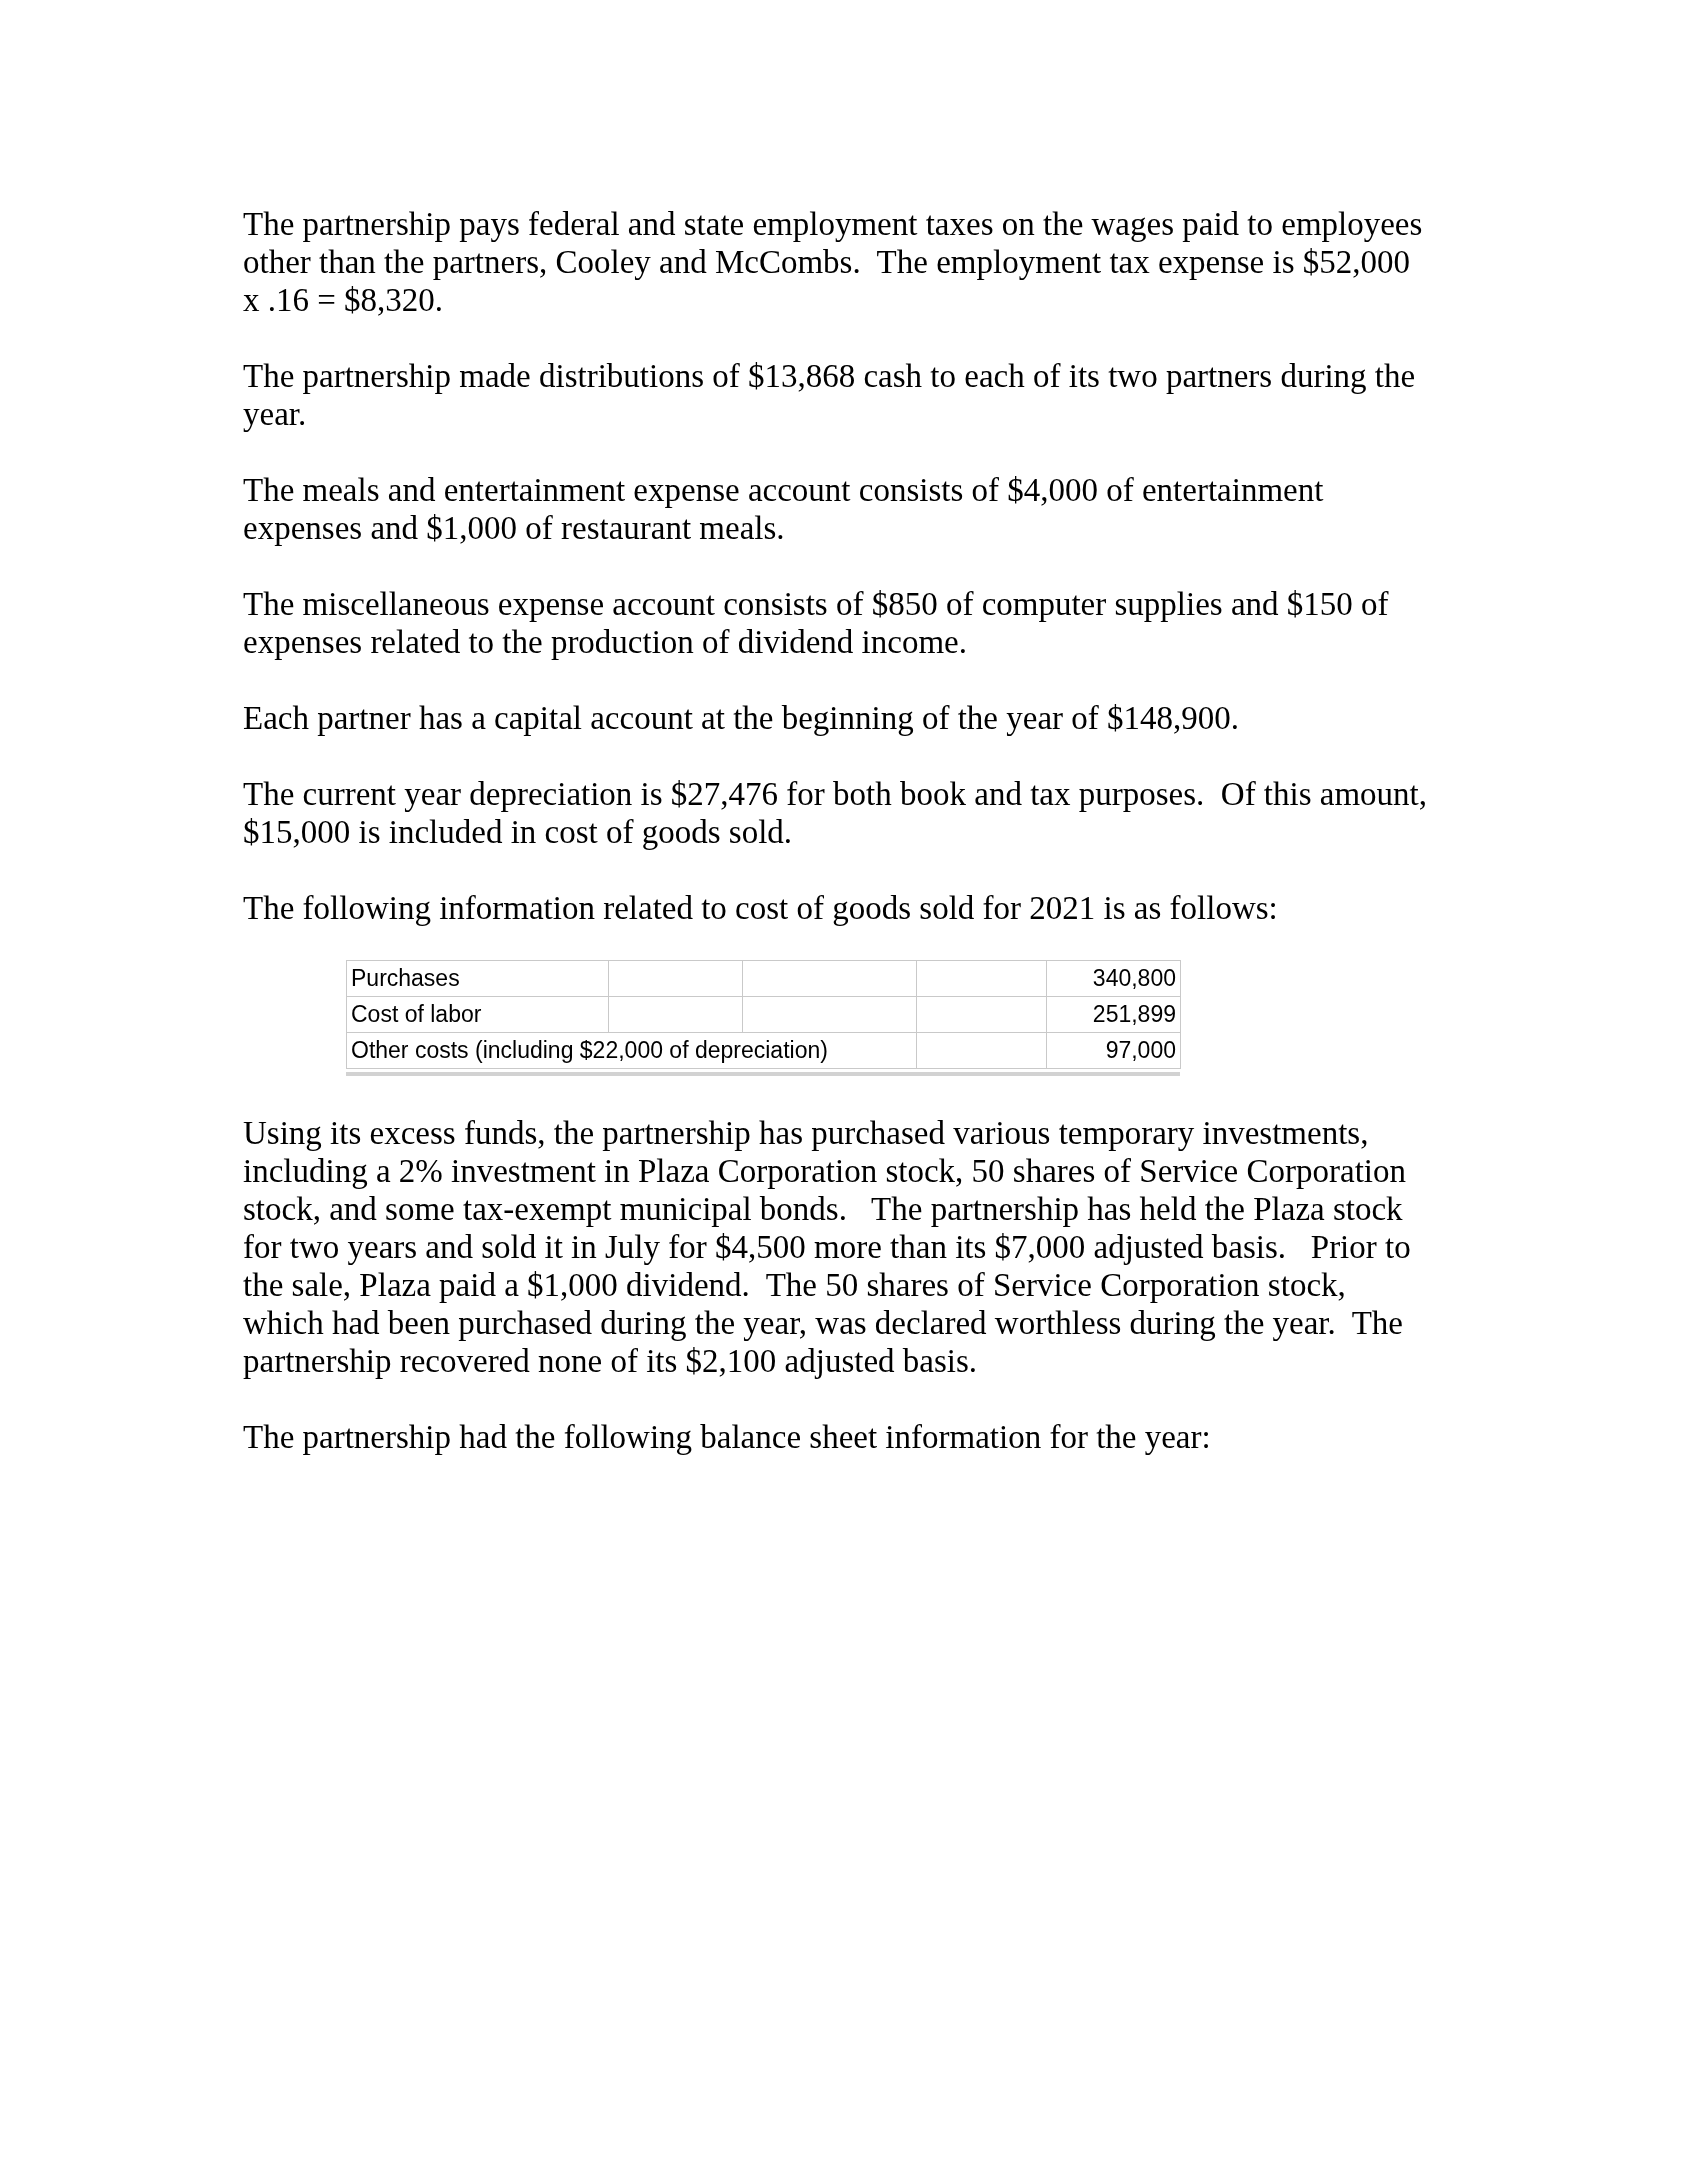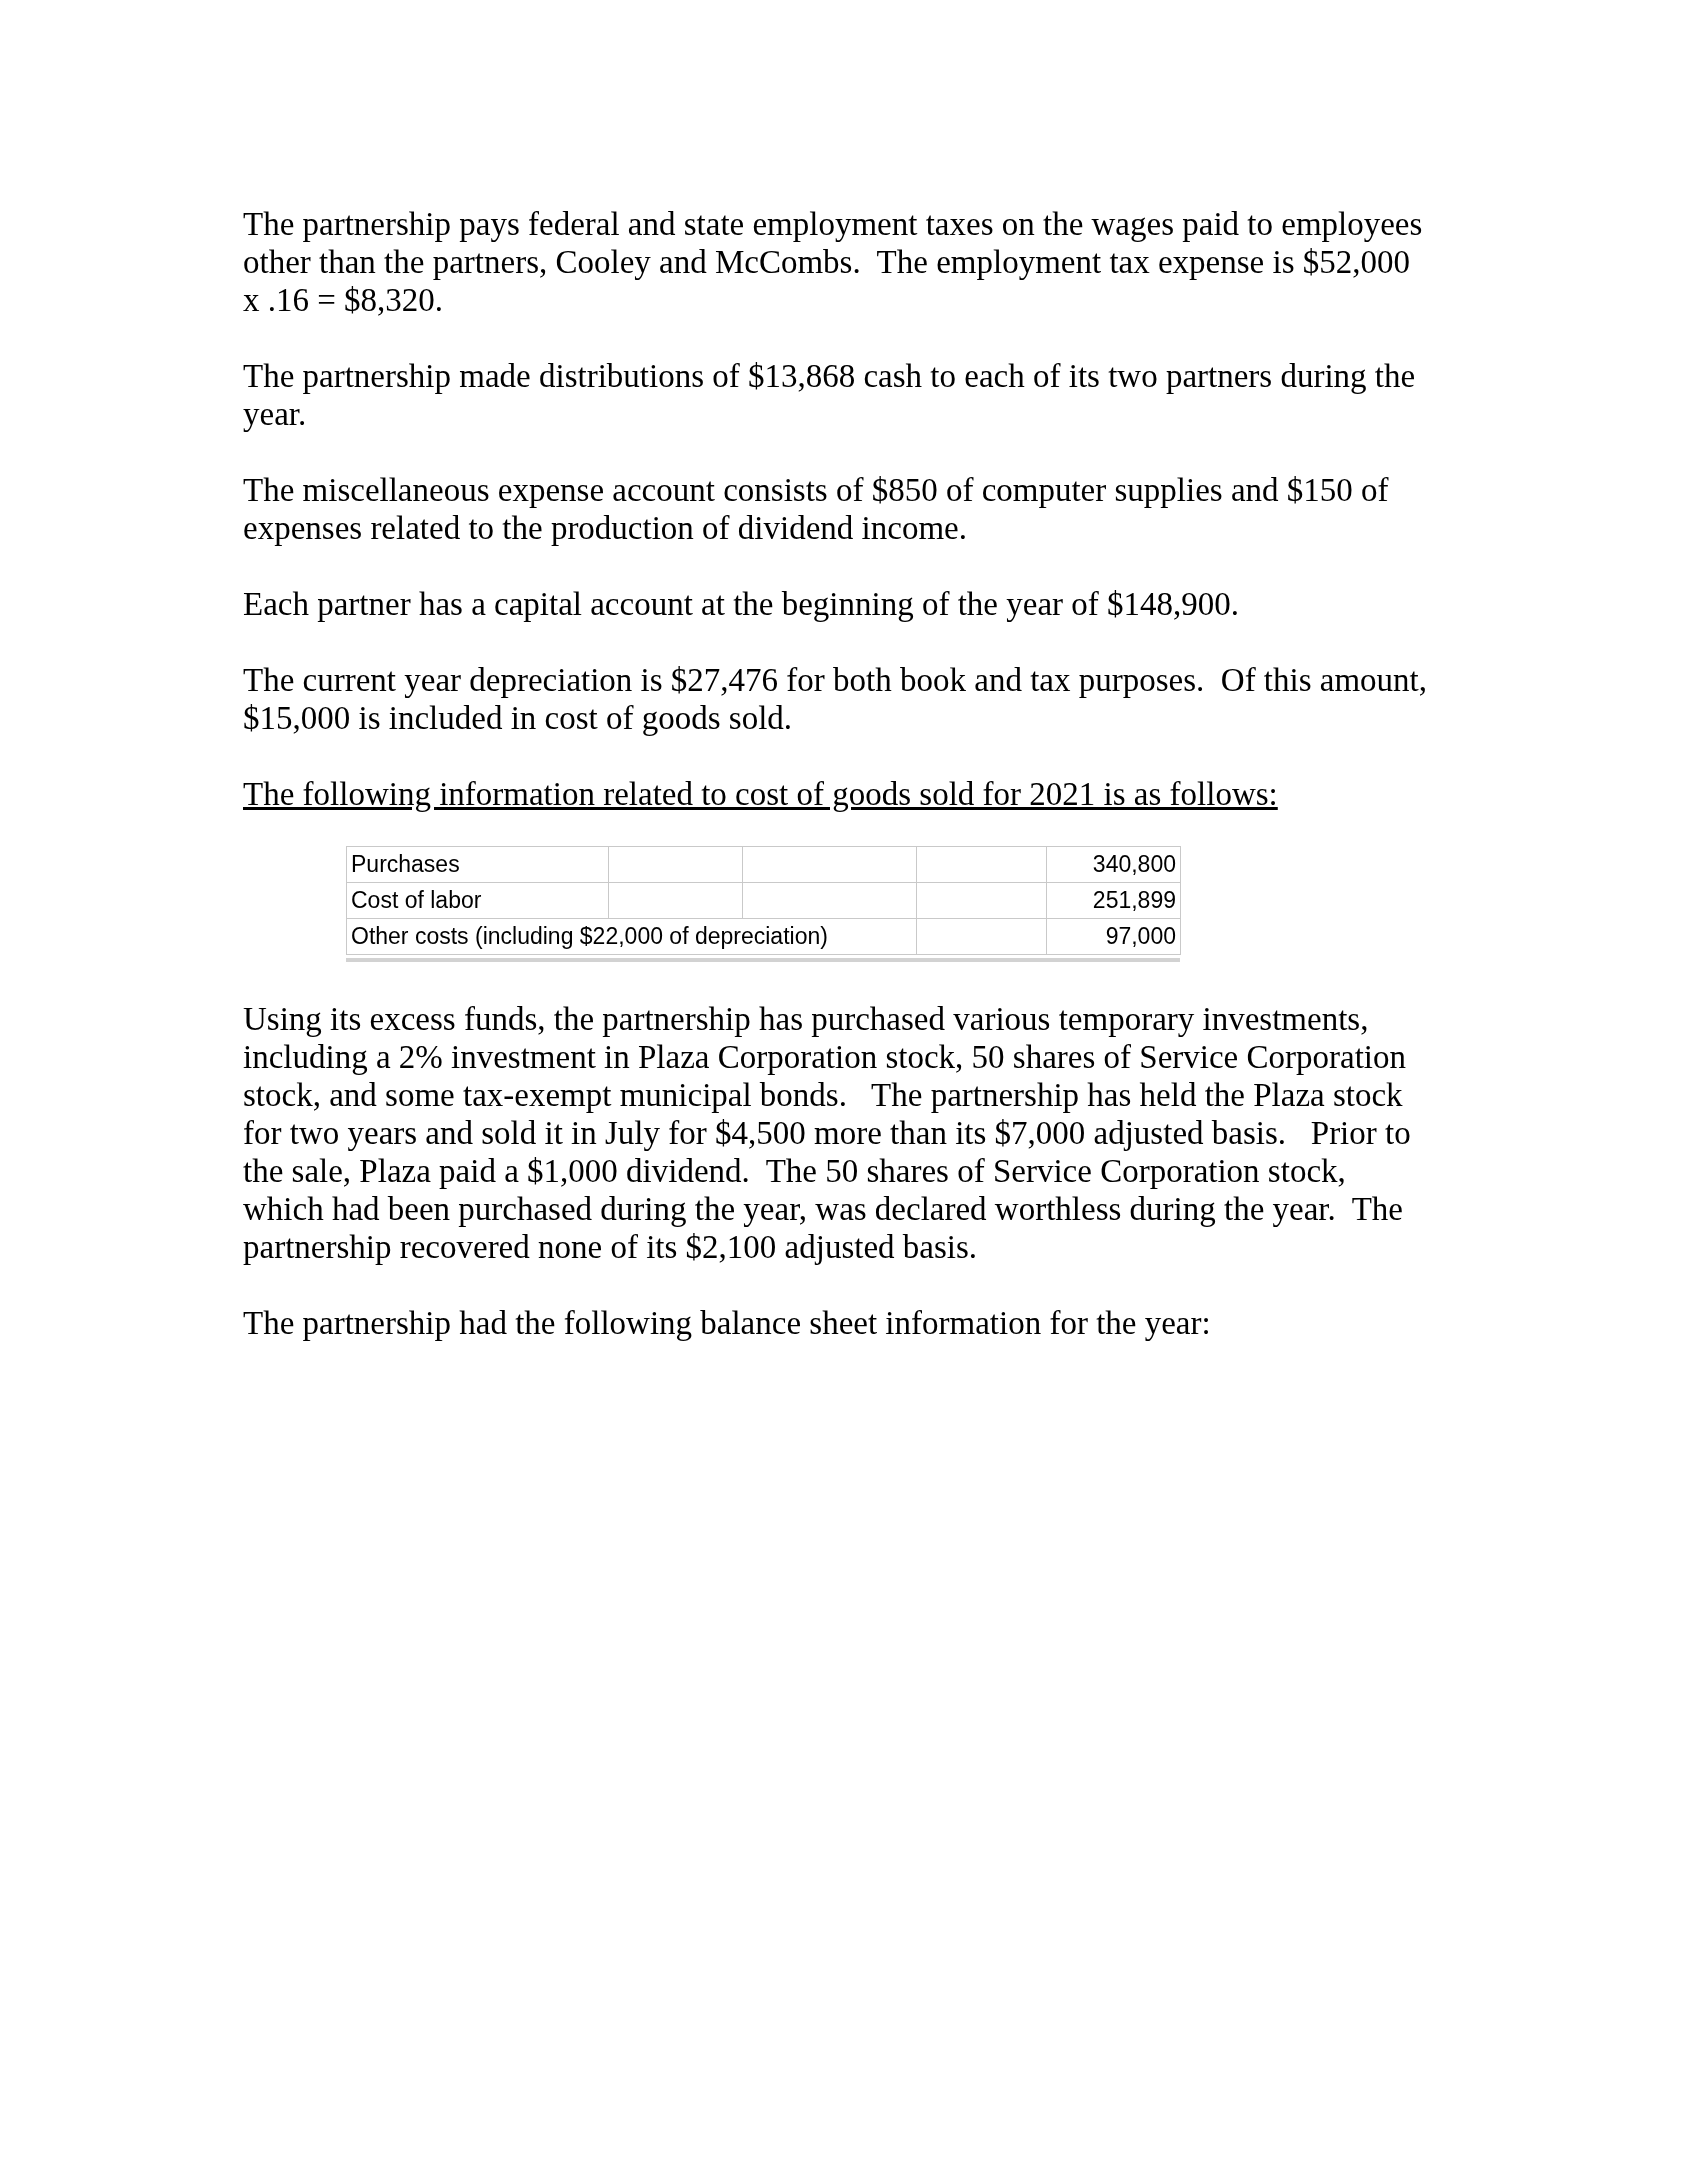--- a/index.html
+++ b/index.html
@@ -21,21 +21,21 @@
     width: 1224px;
   }
 
   .para {
     margin: 0 0 38px 0;
     font-size: 33px;
     line-height: 38px;
     white-space: pre-wrap;
   }
 
-  .para.tight { margin-bottom: 8px; text-decoration: underline; }
+  .para.tight { margin-bottom: 8px; }
 
   .tablewrap {
     margin: 33px 0 38px 103px;
     width: 834px;
   }
 
   table.cogs {
     border-collapse: collapse;
     table-layout: fixed;
     width: 834px;
@@ -69,20 +69,22 @@
 <div class="page">
   <div class="content">
 
     <p class="para">The partnership pays federal and state employment taxes on the wages paid to employees
 other than the partners, Cooley and McCombs.  The employment tax expense is $52,000
 x .16 = $8,320.</p>
 
     <p class="para">The partnership made distributions of $13,868 cash to each of its two partners during the
 year.</p>
 
+    <p class="para">The meals and entertainment expense account consists of $4,000 of entertainment
+expenses and $1,000 of restaurant meals.</p>
 
     <p class="para">The miscellaneous expense account consists of $850 of computer supplies and $150 of
 expenses related to the production of dividend income.</p>
 
     <p class="para">Each partner has a capital account at the beginning of the year of $148,900.</p>
 
     <p class="para">The current year depreciation is $27,476 for both book and tax purposes.  Of this amount,
 $15,000 is included in cost of goods sold.</p>
 
     <p class="para tight">The following information related to cost of goods sold for 2021 is as follows:</p>

